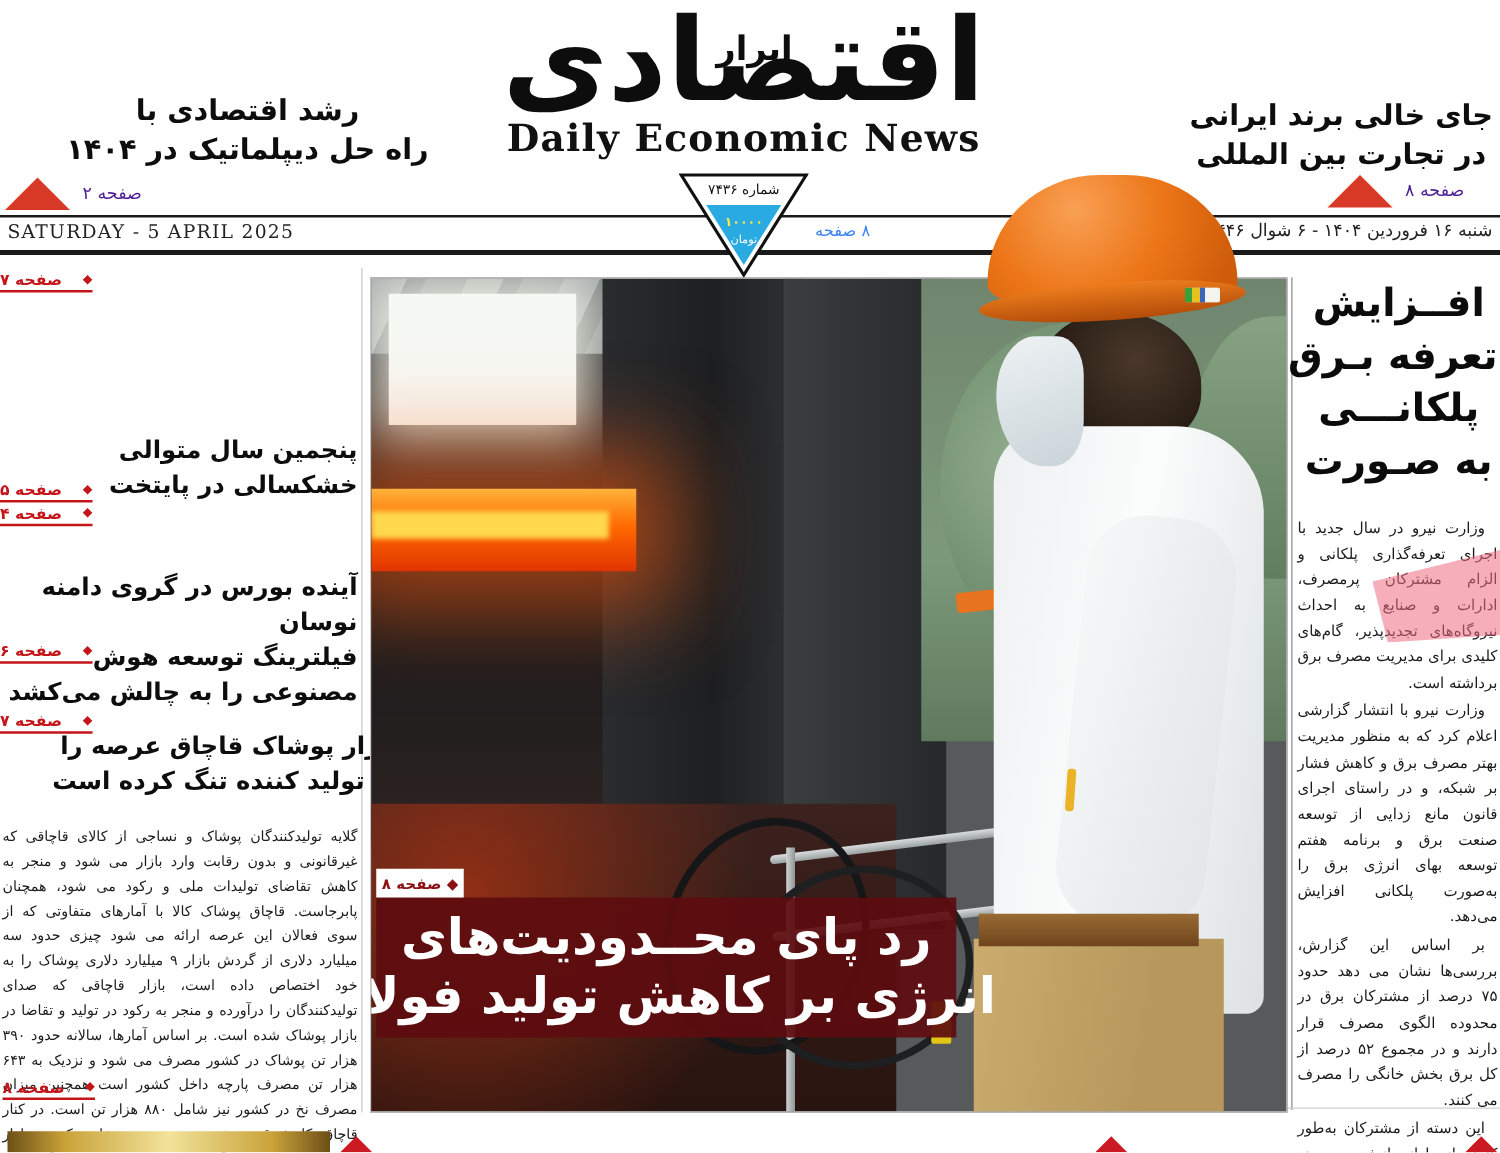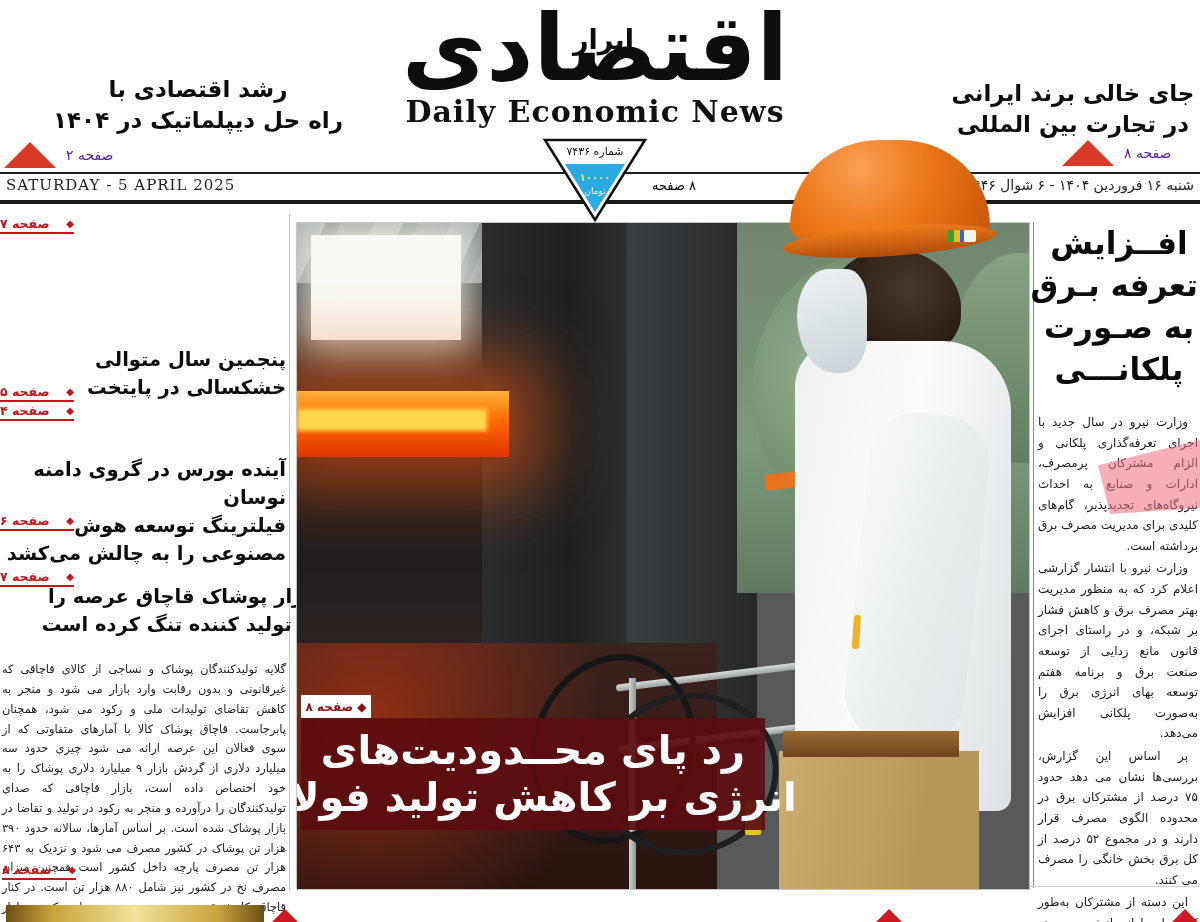--- a/index.html
+++ b/index.html
@@ -14,21 +14,21 @@
   #abrar{position:absolute;left:218px;top:26px;font-size:27px;letter-spacing:0;font-weight:bold;}
   #en-logo{font-family:"DejaVu Serif",serif;font-weight:bold;font-size:30px;color:#111;
            letter-spacing:1px;margin-top:-4px;}
   
   .rule{left:0;width:1200px;background:#1a1a1a;z-index:1;}
   #rule-top{top:172px;height:2px;}
   #rule-bot{top:200px;height:4px;}
   #date-en{left:6px;top:176px;font-family:"DejaVu Serif",serif;font-variant:small-caps;
            font-size:15px;color:#222;letter-spacing:1px;z-index:2;}
   #date-fa{right:6px;top:177px;font-size:14px;color:#222;z-index:2;}
-  #pages-label{left:652px;top:178px;font-size:13px;color:#000000;z-index:2;}
+  #pages-label{left:652px;top:178px;font-size:13px;color:#3b82f6;z-index:2;}
   #tri-logo{left:543px;top:138px;z-index:9;}
   
   .topstory{z-index:2;padding-left:36px;}
   .topstory .t{font-weight:bold;font-size:23px;line-height:1.35;color:#0d0d0d;}
   .red-tri{width:0;height:0;border-left:26px solid transparent;border-right:26px solid transparent;
            border-bottom:26px solid #d93a27;}
   .pg-row{display:flex;align-items:center;gap:10px;}
   .pg-txt{font-size:14px;color:#4c1d95;}
   
   .lstory{left:0;width:286px;text-align:right;z-index:2;}
@@ -247,22 +247,22 @@
     </div>
   </div>
 
   <div class="abs" id="helmet"></div>
   <div class="abs" id="brim"></div>
   <div class="abs" id="sticker"></div>
 
   <div class="abs fa" id="rc-head">
     <div class="h">افــزایش</div>
     <div class="h">تعرفه بـرق</div>
+    <div class="h">پلکانـــی</div>
     <div class="h">به صـورت</div>
-    <div class="h">پلکانـــی</div>
   </div>
   <div class="abs fa" id="rc-body">
     <p>وزارت نیرو در سال جدید با اجرای تعرفه‌گذاری پلکانی و الزام مشترکان پرمصرف، ادارات و صنایع به احداث نیروگاه‌های تجدیدپذیر، گام‌های کلیدی برای مدیریت مصرف برق برداشته است.</p>
     <p>وزارت نیرو با انتشار گزارشی اعلام کرد که به منظور مدیریت بهتر مصرف برق و کاهش فشار بر شبکه، و در راستای اجرای قانون مانع زدایی از توسعه صنعت برق و برنامه هفتم توسعه بهای انرژی برق را به‌صورت پلکانی افزایش می‌دهد.</p>
     <p>بر اساس این گزارش، بررسی‌ها نشان می دهد حدود ۷۵ درصد از مشترکان برق در محدوده الگوی مصرف قرار دارند و در مجموع ۵۲ درصد از کل برق بخش خانگی را مصرف می کنند.</p>
     <p>این دسته از مشترکان به‌طور کامل از یارانه انرژی بهره‌مند شده و نه تنها مشمول افزایش تعرفه یا اعمال محدودیت در مصرف نمی‌شوند، بلکه در صورت کاهش مصرف مشمول پاداش نیز می‌شوند.</p>
 
   </div>
   <div class="abs" id="pink-flag"></div>
 

